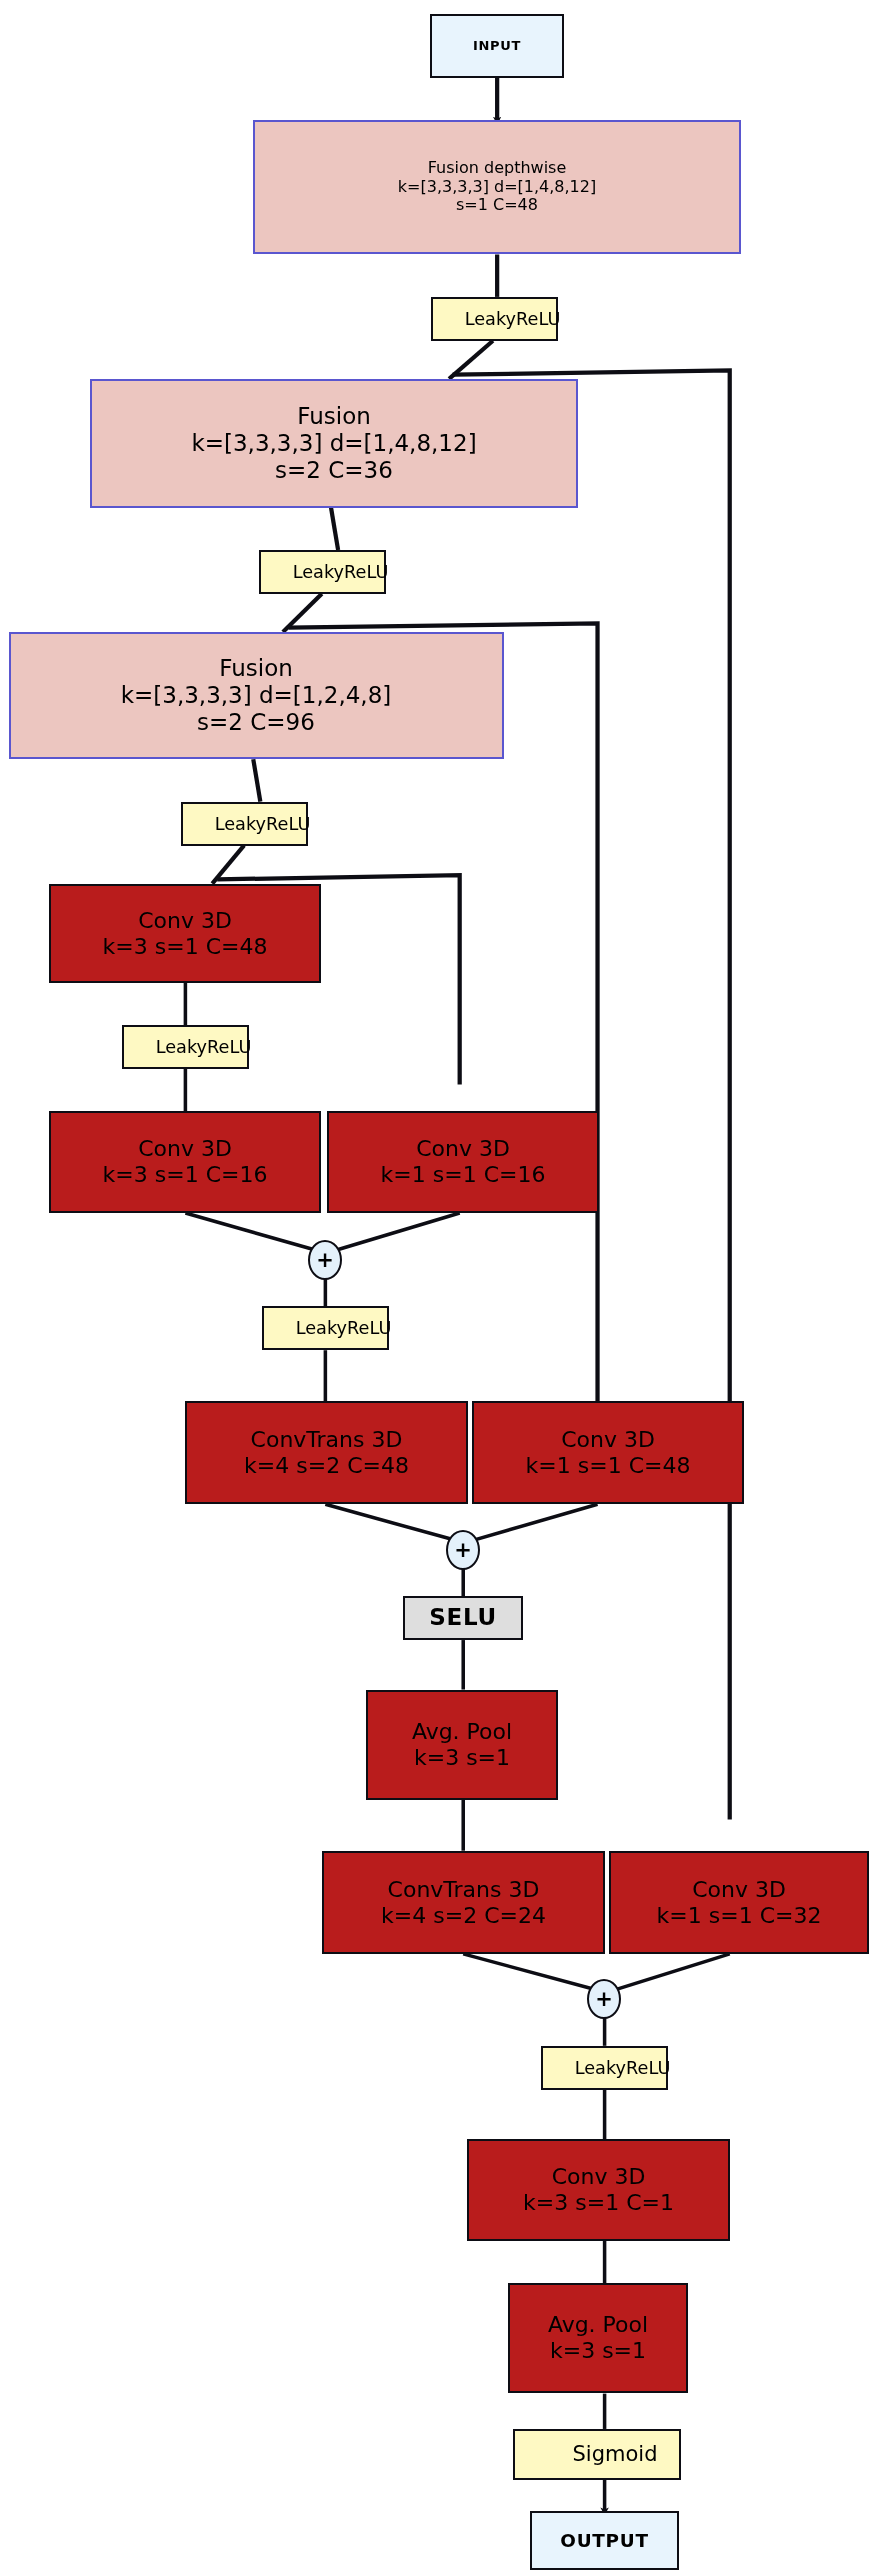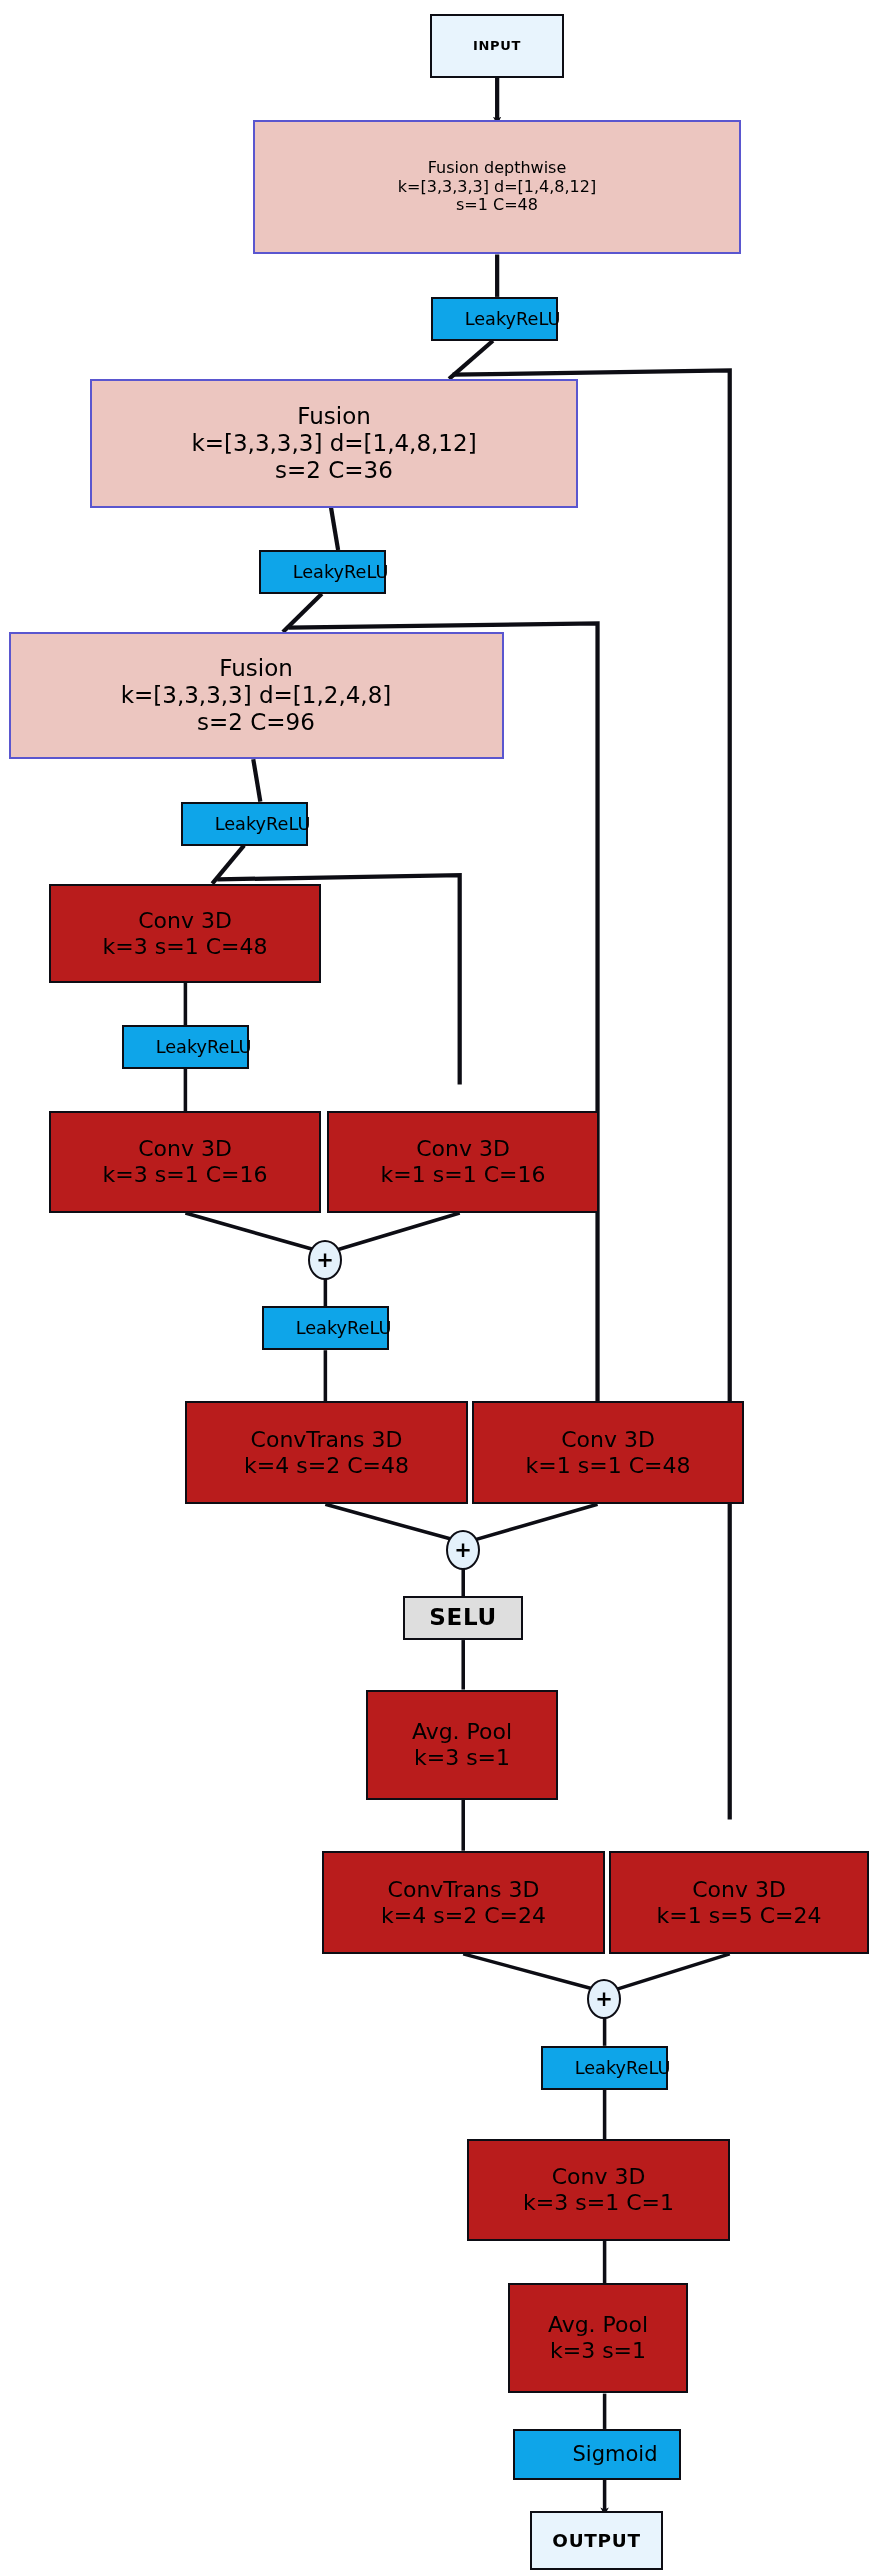--- a/index.html
+++ b/index.html
@@ -3,21 +3,21 @@
 <meta charset="utf-8">
 <style>
   html,body{margin:0;padding:0;background:#ffffff;}
   body{font-family:"DejaVu Sans", sans-serif;}
   #stage{position:relative;width:872px;height:2576px;background:#ffffff;overflow:hidden;}
   svg#wires{position:absolute;left:0;top:0;width:872px;height:2576px;pointer-events:none;}
   .node{position:absolute;box-sizing:border-box;display:flex;flex-direction:column;
         align-items:center;justify-content:center;text-align:center;line-height:1.18;}
   .n-io{background:#e8f4fd;border:2.8px solid #0d0d14;font-weight:bold;letter-spacing:0.7px;}
   .n-op{background:#b91c1c;border:2.8px solid #0d0d14;justify-content:center;}
-  .n-act{background:#0ea5e9;border:2.8px solid #0d0d14;padding-left:36px;}
+  .n-act{background:#fef9c3;border:2.8px solid #0d0d14;padding-left:36px;}
   .n-act-bold{background:#dedede;border:2.8px solid #0d0d14;font-weight:bold;letter-spacing:0.7px;}
   .n-fus{background:#ecc6c0;border:2.8px solid #5a56cf;}
   .n-plus{background:#e4f1fb;border:2.1px solid #0d0d14;border-radius:50%;
           display:flex;align-items:center;justify-content:center;font-weight:600;}
   .ln1{display:block;}
   .ln2{display:block;}
   .ln3{display:block;}
 </style>
 </head>
 <body>
@@ -168,21 +168,21 @@
     <span class="ln2">k=3  s=1</span>
   </div>
 
   <div class="node n-op" style="left:322px;top:1851px;width:283px;height:103px;font-size:22px;">
     <span class="ln1">ConvTrans 3D</span>
     <span class="ln2">k=4  s=2 C=24</span>
   </div>
 
   <div class="node n-op" style="left:609px;top:1851px;width:260px;height:103px;font-size:22px;">
     <span class="ln1">Conv 3D</span>
-    <span class="ln2">k=1  s=5 C=24</span>
+    <span class="ln2">k=1  s=1 C=32</span>
   </div>
 
   <div class="node n-plus" style="left:587px;top:1979px;width:34px;height:40px;font-size:21px;">
     <span>+</span>
   </div>
 
   <div class="node n-act" style="left:541px;top:2046px;width:127px;height:44px;font-size:17.7px;">
     <span>LeakyReLU</span>
   </div>
 
@@ -193,18 +193,18 @@
 
   <div class="node n-op" style="left:508px;top:2283px;width:180px;height:110px;font-size:22px;">
     <span class="ln1">Avg. Pool</span>
     <span class="ln2">k=3  s=1</span>
   </div>
 
   <div class="node n-act" style="left:513px;top:2429px;width:168px;height:51px;font-size:21px;">
     <span>Sigmoid</span>
   </div>
 
-  <div class="node n-io" style="left:530px;top:2511px;width:133px;height:59px;font-size:18.4px;">
+  <div class="node n-io" style="left:530px;top:2511px;width:149px;height:59px;font-size:18.4px;">
     <span>OUTPUT</span>
   </div>
 
 </div>
 
 
 </body></html>

